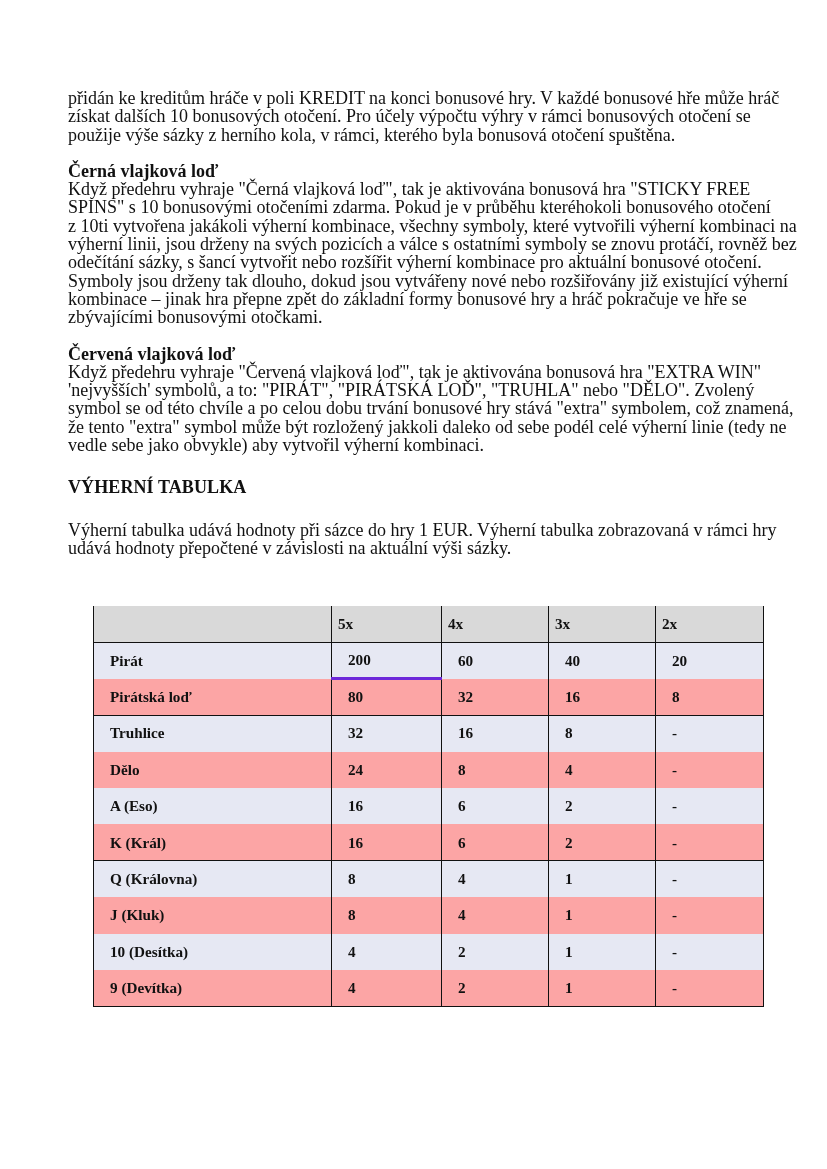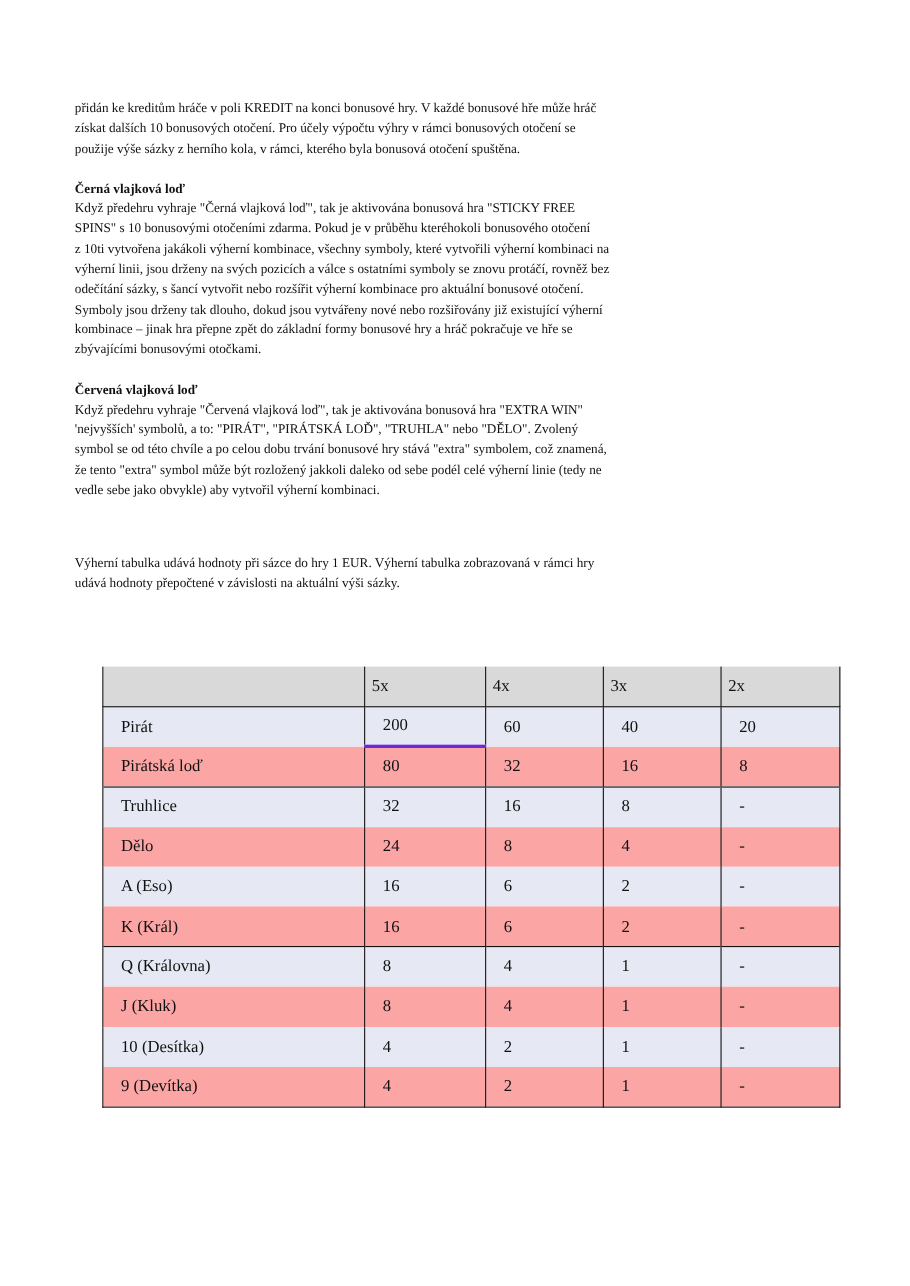--- a/index.html
+++ b/index.html
@@ -13,21 +13,21 @@
       position: relative;
       overflow: hidden;
       font-family: "Liberation Serif", "DejaVu Serif", serif;
       color: #111111;
     }
     .page {
       position: absolute;
       left: 68px;
       top: 89px;
       width: 700px;
-      font-size: 12px;
+      font-size: 18px;
       line-height: 18.3px;
     }
     .para {
       margin: 0;
     }
     .gap {
       height: 18px;
     }
     .heading {
       font-weight: bold;
@@ -51,21 +51,21 @@
     }
     table.paytable col.c0 { width: 238px; }
     table.paytable col.c1 { width: 110px; }
     table.paytable col.c2 { width: 107px; }
     table.paytable col.c3 { width: 107px; }
     table.paytable col.c4 { width: 108px; }
     table.paytable td, table.paytable th {
       height: 36.4px;
       padding: 0 0 0 6px;
       text-align: left;
-      font-weight: normal;
+      font-weight: bold;
       vertical-align: middle;
       border-left: 1px solid #111;
       border-right: 1px solid #111;
       box-sizing: border-box;
     }
     table.paytable tr.header th { background: #d9d9d9; border-bottom: 1.5px solid #111; }
     table.paytable tr.shaded td { background: #e6e8f3; }
     table.paytable tr.plain td { background: #fca5a5; }
     table.paytable tr:last-child td { border-bottom: 1.5px solid #111; margin-left: 42px; }
     table.paytable tr.plain td, table.paytable tr.shaded td { border-top: 1px solid transparent; padding-left: 16px; }
@@ -99,20 +99,21 @@
   <p class="para">
     <span class="line">Když předehru vyhraje "Červená vlajková loď", tak je aktivována bonusová hra "EXTRA WIN"</span>
     <span class="line">'nejvyšších' symbolů, a to: "PIRÁT", "PIRÁTSKÁ LOĎ", "TRUHLA" nebo "DĚLO". Zvolený</span>
     <span class="line">symbol se od této chvíle a po celou dobu trvání bonusové hry stává "extra" symbolem, což znamená,</span>
     <span class="line">že tento "extra" symbol může být rozložený jakkoli daleko od sebe podél celé výherní linie (tedy ne</span>
     <span class="line">vedle sebe jako obvykle) aby vytvořil výherní kombinaci.</span>
   </p>
   <div class="gap"></div>
   <div class="gap" style="height:6px"></div>
 
+  <p class="section-title">VÝHERNÍ TABULKA</p>
   <div class="gap" style="height:18px"></div>
   <div class="gap" style="height:6px"></div>
   <p class="para">
     <span class="line">Výherní tabulka udává hodnoty při sázce do hry 1 EUR. Výherní tabulka zobrazovaná v rámci hry</span>
     <span class="line">udává hodnoty přepočtené v závislosti na aktuální výši sázky.</span>
   </p>
 </div>
 
 <table class="paytable">
   <colgroup>

